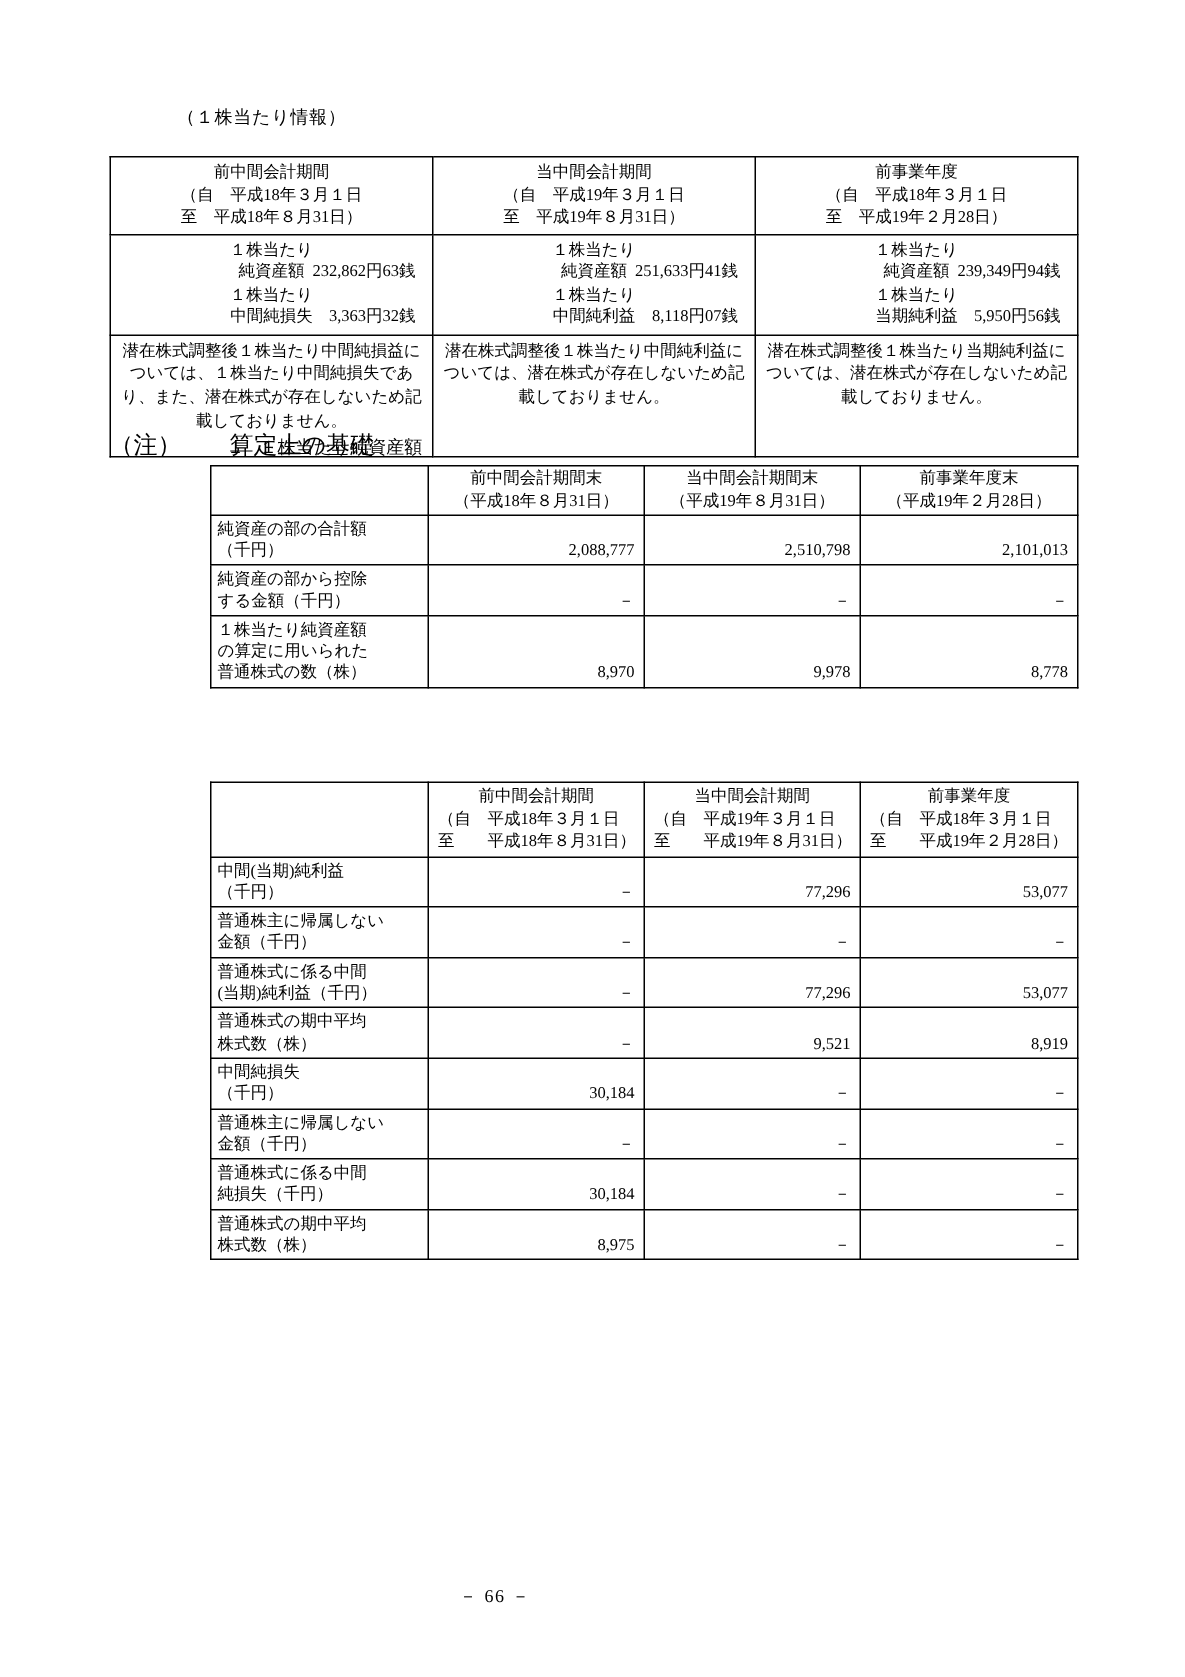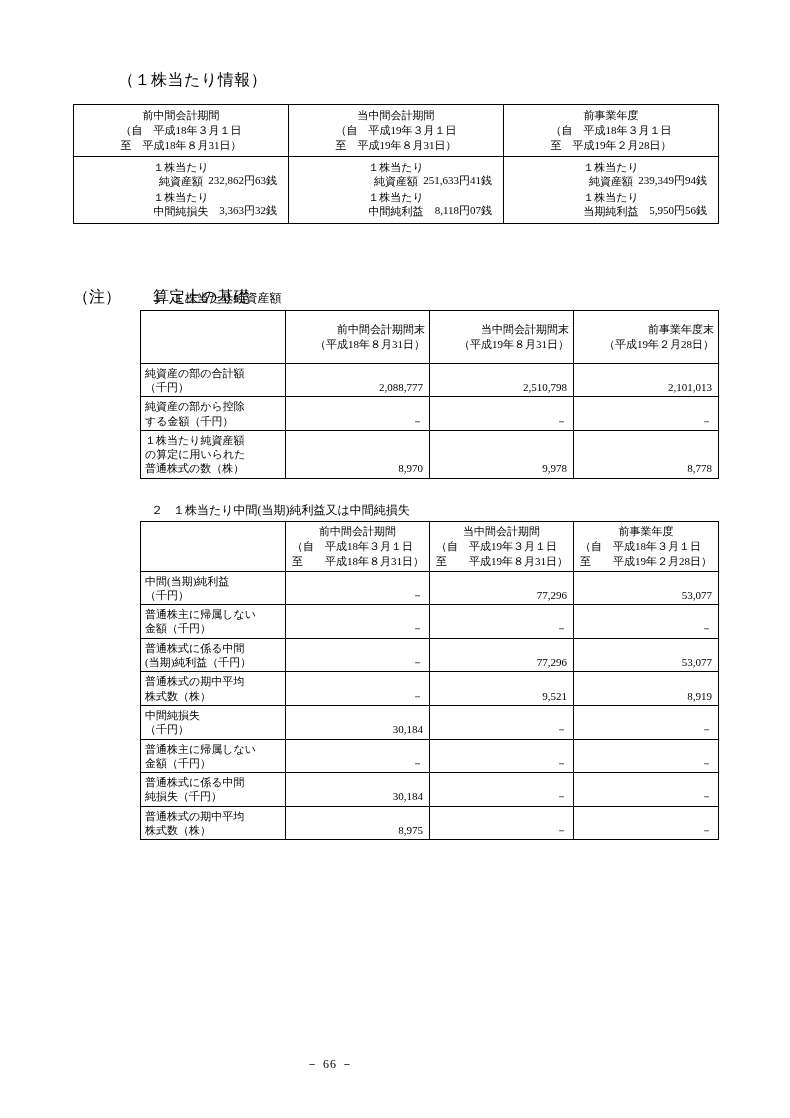--- a/index.html
+++ b/index.html
@@ -21,21 +21,21 @@
     width: 790px;
     height: 1118px;
     overflow: hidden;
   }
 
   
   .sec-title {
     position: absolute;
     left: 118px;
     top: 70px;
-    font-size: 16px;
+    font-size: 12px;
     letter-spacing: 0.5px;
   }
   .note-label {
     position: absolute;
     left: 73px;
     top: 287px;
     font-size: 16px;
   }
   .note-label .np { margin-right: 10px; }
   .sub-head {
@@ -80,21 +80,21 @@
   }
 
   
   #t2 {
     position: absolute;
     left: 140px;
     top: 310px;
     width: 578px;
   }
   #t2 td { height: 14px; line-height: 1.3; }
-  #t2 .hd { text-align: right; line-height: 1.35; padding: 11px 4px; }
+  #t2 .hd { text-align: center; line-height: 1.35; padding: 1px 4px; }
   #t2 .lbl2 { line-height: 1.3; }
   .vcell { position: relative; }
   .vcell .v {
     position: absolute;
     right: 6px;
     bottom: 2px;
   }
 
   
   #t3 {
@@ -189,20 +189,25 @@
           <div class="val">239,349円94銭</div>
         </div>
         <div class="amtrow">
           <div class="lbl">
             <div>１株当たり</div>
             <div>当期純利益</div>
           </div>
           <div class="val">5,950円56銭</div>
         </div>
       </td>
+    </tr>
+    <tr>
+      <td class="body">潜在株式調整後１株当たり中間純損益については、１株当たり中間純損失であり、また、潜在株式が存在しないため記載しておりません。</td>
+      <td class="body">潜在株式調整後１株当たり中間純利益については、潜在株式が存在しないため記載しておりません。</td>
+      <td class="body">潜在株式調整後１株当たり当期純利益については、潜在株式が存在しないため記載しておりません。</td>
     </tr>
   </tbody>
     </table>
 
   <div class="note-label">
     <span class="np">（注）</span>
     <span style="margin-left:18px">算定上の基礎</span>
   </div>
 
   <div class="sub-head" style="left:140px; top:290px;">
@@ -278,23 +283,20 @@
       <td class="vcell">
             <div class="v">9,978</div>
           </td>
       <td class="vcell">
             <div class="v">8,778</div>
           </td>
     </tr>
   </tbody>
     </table>
 
-  <div class="sub-head" style="left:140px; top:502px;">
-    <span class="num">２</span><span>１株当たり中間(当期)純利益又は中間純損失</span>
-  </div>
 
   <table id="t3">
     <colgroup>
       <col style="width:145px">
       <col style="width:144px">
       <col style="width:144px">
       <col style="width:145px">
     </colgroup>
     <tbody>
         <tr>

